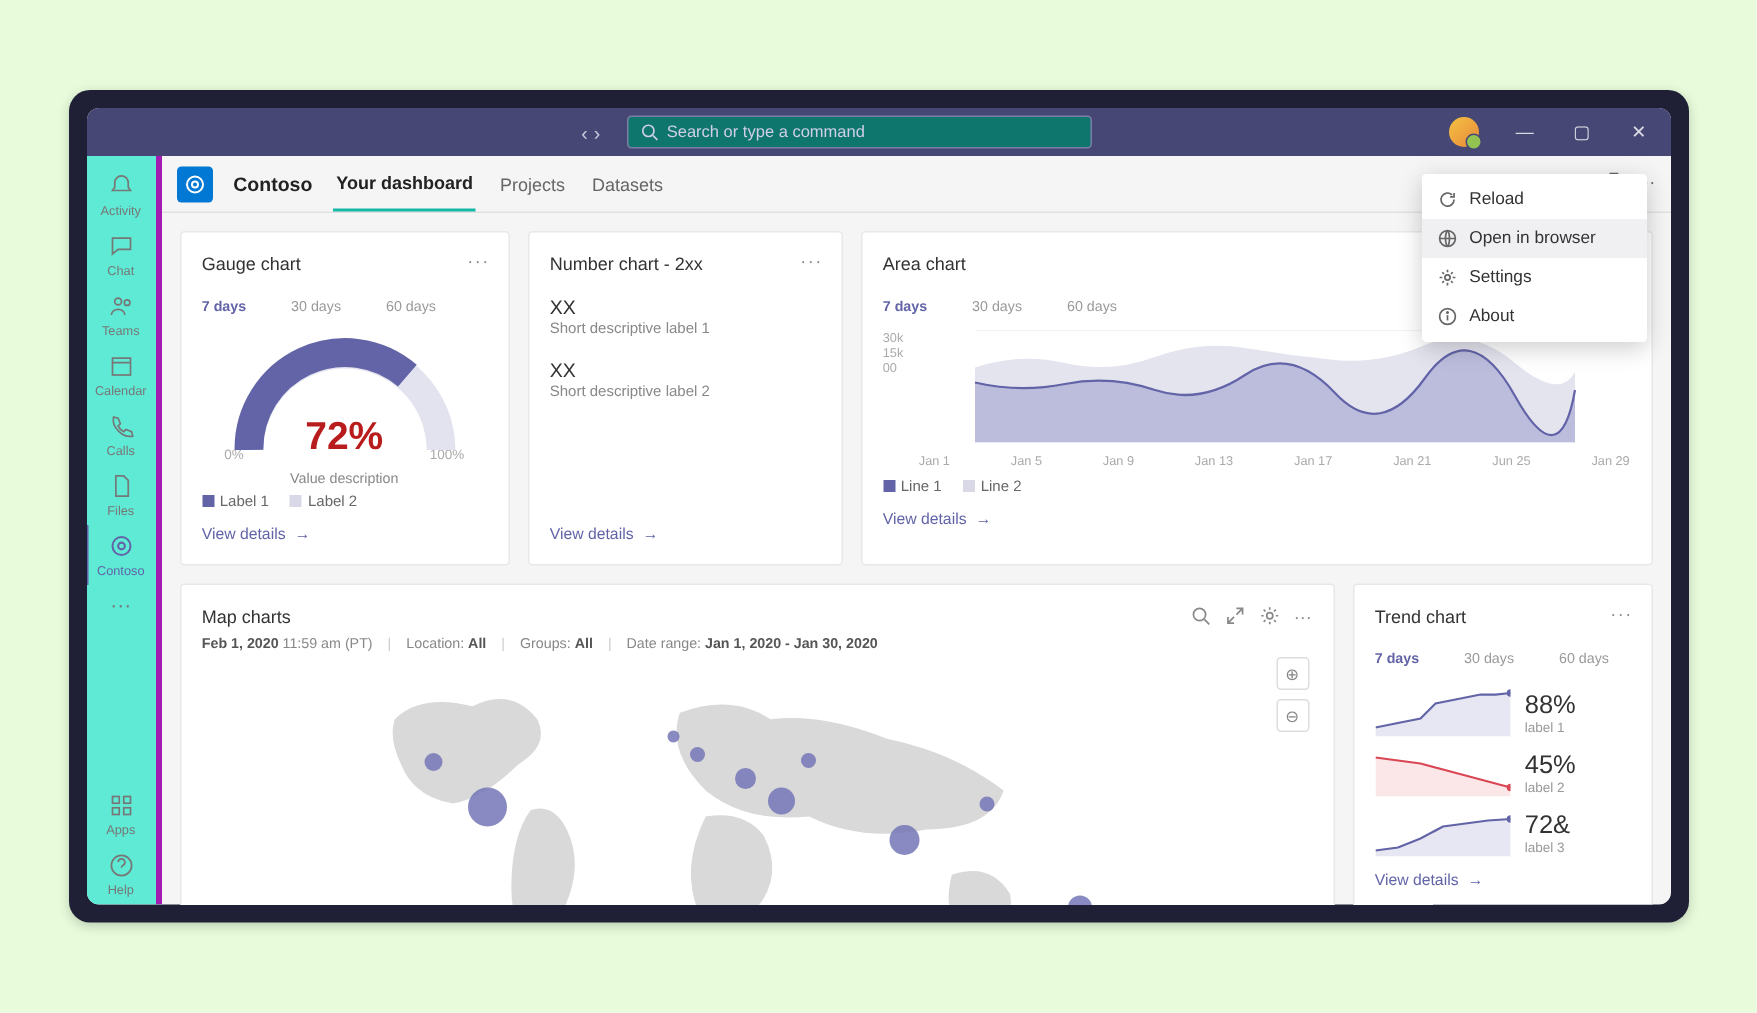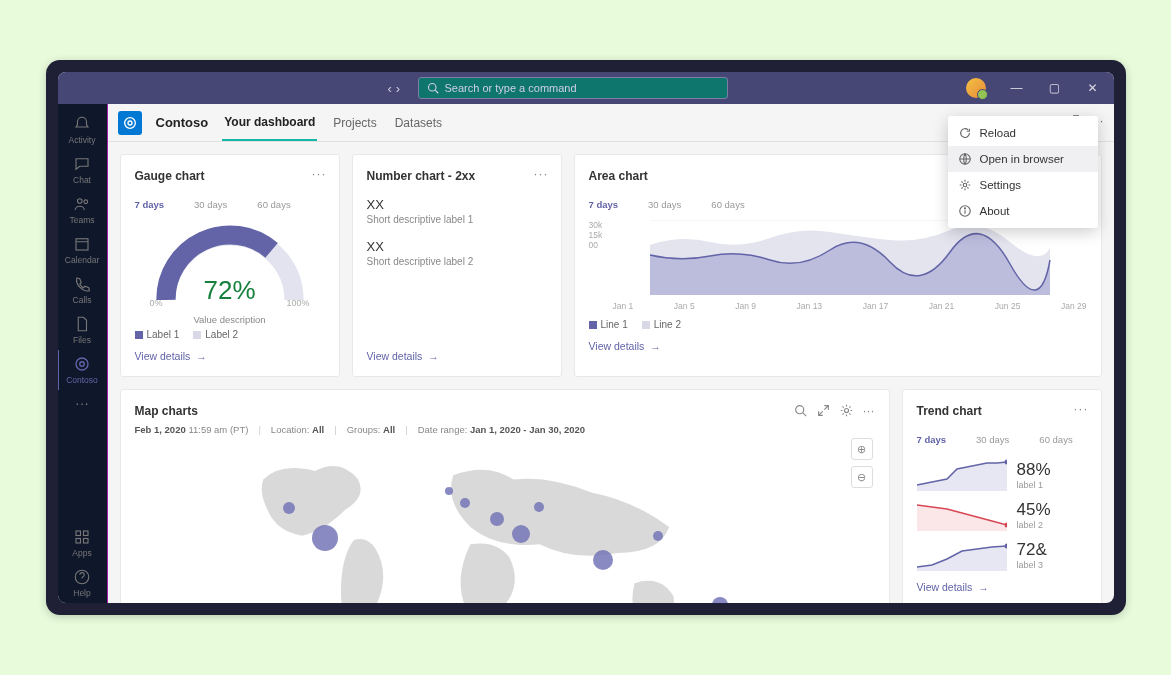--- a/index.html
+++ b/index.html
@@ -9,47 +9,47 @@
 .titlebar{height:32px;background:#464775;display:flex;align-items:center;color:#fff;font-size:12px;flex-shrink:0;position:relative}
 .nav-arrows{position:absolute;left:330px;display:flex;gap:4px}
 .nav-arrows span{opacity:.7;cursor:pointer;font-size:13px}
 .searchbox{position:absolute;left:360px;width:310px;height:22px;background:#0f766e;border:1px solid #7d7ea8;border-radius:3px;display:flex;align-items:center;padding:0 8px;color:#cfcfe8;font-size:11px}
 .searchbox svg{margin-right:6px}
 .winctrl{position:absolute;right:4px;display:flex;gap:4px;align-items:center}
 .winctrl .avatar{width:20px;height:20px;border-radius:50%;background:linear-gradient(135deg,#f5c242,#e7883b);margin-right:10px;position:relative}
 .winctrl .avatar::after{content:"";position:absolute;right:-2px;bottom:-2px;width:9px;height:9px;background:#92c353;border:1px solid #464775;border-radius:50%}
 .winctrl .btn{width:34px;height:24px;display:flex;align-items:center;justify-content:center;color:#fff;opacity:.8;cursor:pointer;font-size:12px}
 .shell{flex:1;display:flex;min-height:0}
-.rail{width:50px;background:#0f172a;border-right:1px solid #a21caf;display:flex;flex-direction:column;align-items:center;padding-top:6px;font-size:8.5px;color:#777}
+.rail{width:50px;background:#5eead4;border-right:4px solid #a21caf;display:flex;flex-direction:column;align-items:center;padding-top:6px;font-size:8.5px;color:#777}
 .rail .item{width:100%;display:flex;flex-direction:column;align-items:center;padding:5px 0;cursor:pointer}
 .rail .item.active{color:#6264a7;border-left:2px solid #6264a7;margin-left:-2px}
 .rail .item svg,.rail .item .ico{height:18px;margin-bottom:2px}
 .rail .spacer{flex:1}
 .main{flex:1;display:flex;flex-direction:column;min-width:0}
 .tabbar{height:38px;background:#f5f5f5;border-bottom:1px solid #e1e1e1;display:flex;align-items:center;padding:0 10px;gap:14px;font-size:12px;color:#666;position:relative}
 .applogo{width:24px;height:24px;background:#0078d4;border-radius:3px;display:flex;align-items:center;justify-content:center;color:#fff}
 .appname{font-weight:700;color:#222;font-size:13px}
 .tabbar .tab{cursor:pointer;padding:10px 2px}
 .tabbar .tab.active{color:#222;font-weight:600;border-bottom:2px solid #14b8a6;margin-bottom:-1px}
 .tabactions{position:absolute;right:10px;display:flex;gap:12px;color:#666}
 .tabactions span{cursor:pointer}
 .content{flex:1;overflow:auto;padding:12px;display:flex;flex-direction:column;gap:12px}
 .row{display:flex;gap:12px}
 .card{background:#fff;border:1px solid #e8e8e8;border-radius:3px;padding:14px;position:relative;display:flex;flex-direction:column}
-.card .title{font-size:12px;font-weight:700;color:#333}
+.card .title{font-size:12px;font-weight:400;color:#333}
 .card .more{position:absolute;top:12px;right:12px;color:#888;cursor:pointer;letter-spacing:1px;font-size:12px}
 .rangetabs{display:flex;gap:30px;font-size:9.5px;color:#999;margin-top:16px;margin-bottom:6px}
 .rangetabs .on{color:#6264a7;font-weight:600}
 .legend{display:flex;gap:14px;font-size:10px;color:#666;align-items:center;margin-top:4px}
 .legend .sw{width:8px;height:8px;display:inline-block;margin-right:4px;vertical-align:middle}
 .viewdetails{color:#6264a7;font-size:10.5px;margin-top:10px;cursor:pointer;display:flex;align-items:center;gap:6px}
 .gauge-wrap{display:flex;flex-direction:column;align-items:center;margin-top:4px}
 .gauge{width:160px;height:80px;position:relative}
 .gauge svg{width:100%;height:100%}
-.gauge-val{position:absolute;bottom:-6px;width:100%;text-align:center;font-size:26px;font-weight:400;color:#15803d}
+.gauge-val{position:absolute;bottom:-6px;width:100%;text-align:center;font-size:26px;font-weight:700;color:#b91c1c}
 .gauge-sub{font-size:9.5px;color:#888;margin-top:6px}
 .gauge-ends{display:flex;justify-content:space-between;width:160px;font-size:9px;color:#aaa;margin-top:-2px}
 .numitem{margin-top:14px}
 .numitem .xx{font-size:13px;color:#333}
 .numitem .desc{font-size:10px;color:#888;margin-top:2px}
 .areachart{height:95px;position:relative;margin-top:4px}
 .ylabels{position:absolute;left:0;top:0;height:75px;display:flex;flex-direction:column;justify-content:flex-start;font-size:8.5px;color:#aaa}
 .xlabels{display:flex;justify-content:space-between;font-size:8.5px;color:#aaa;margin-left:24px;margin-top:2px}
 .map-card{flex:1}
 .map-head{display:flex;align-items:center}

